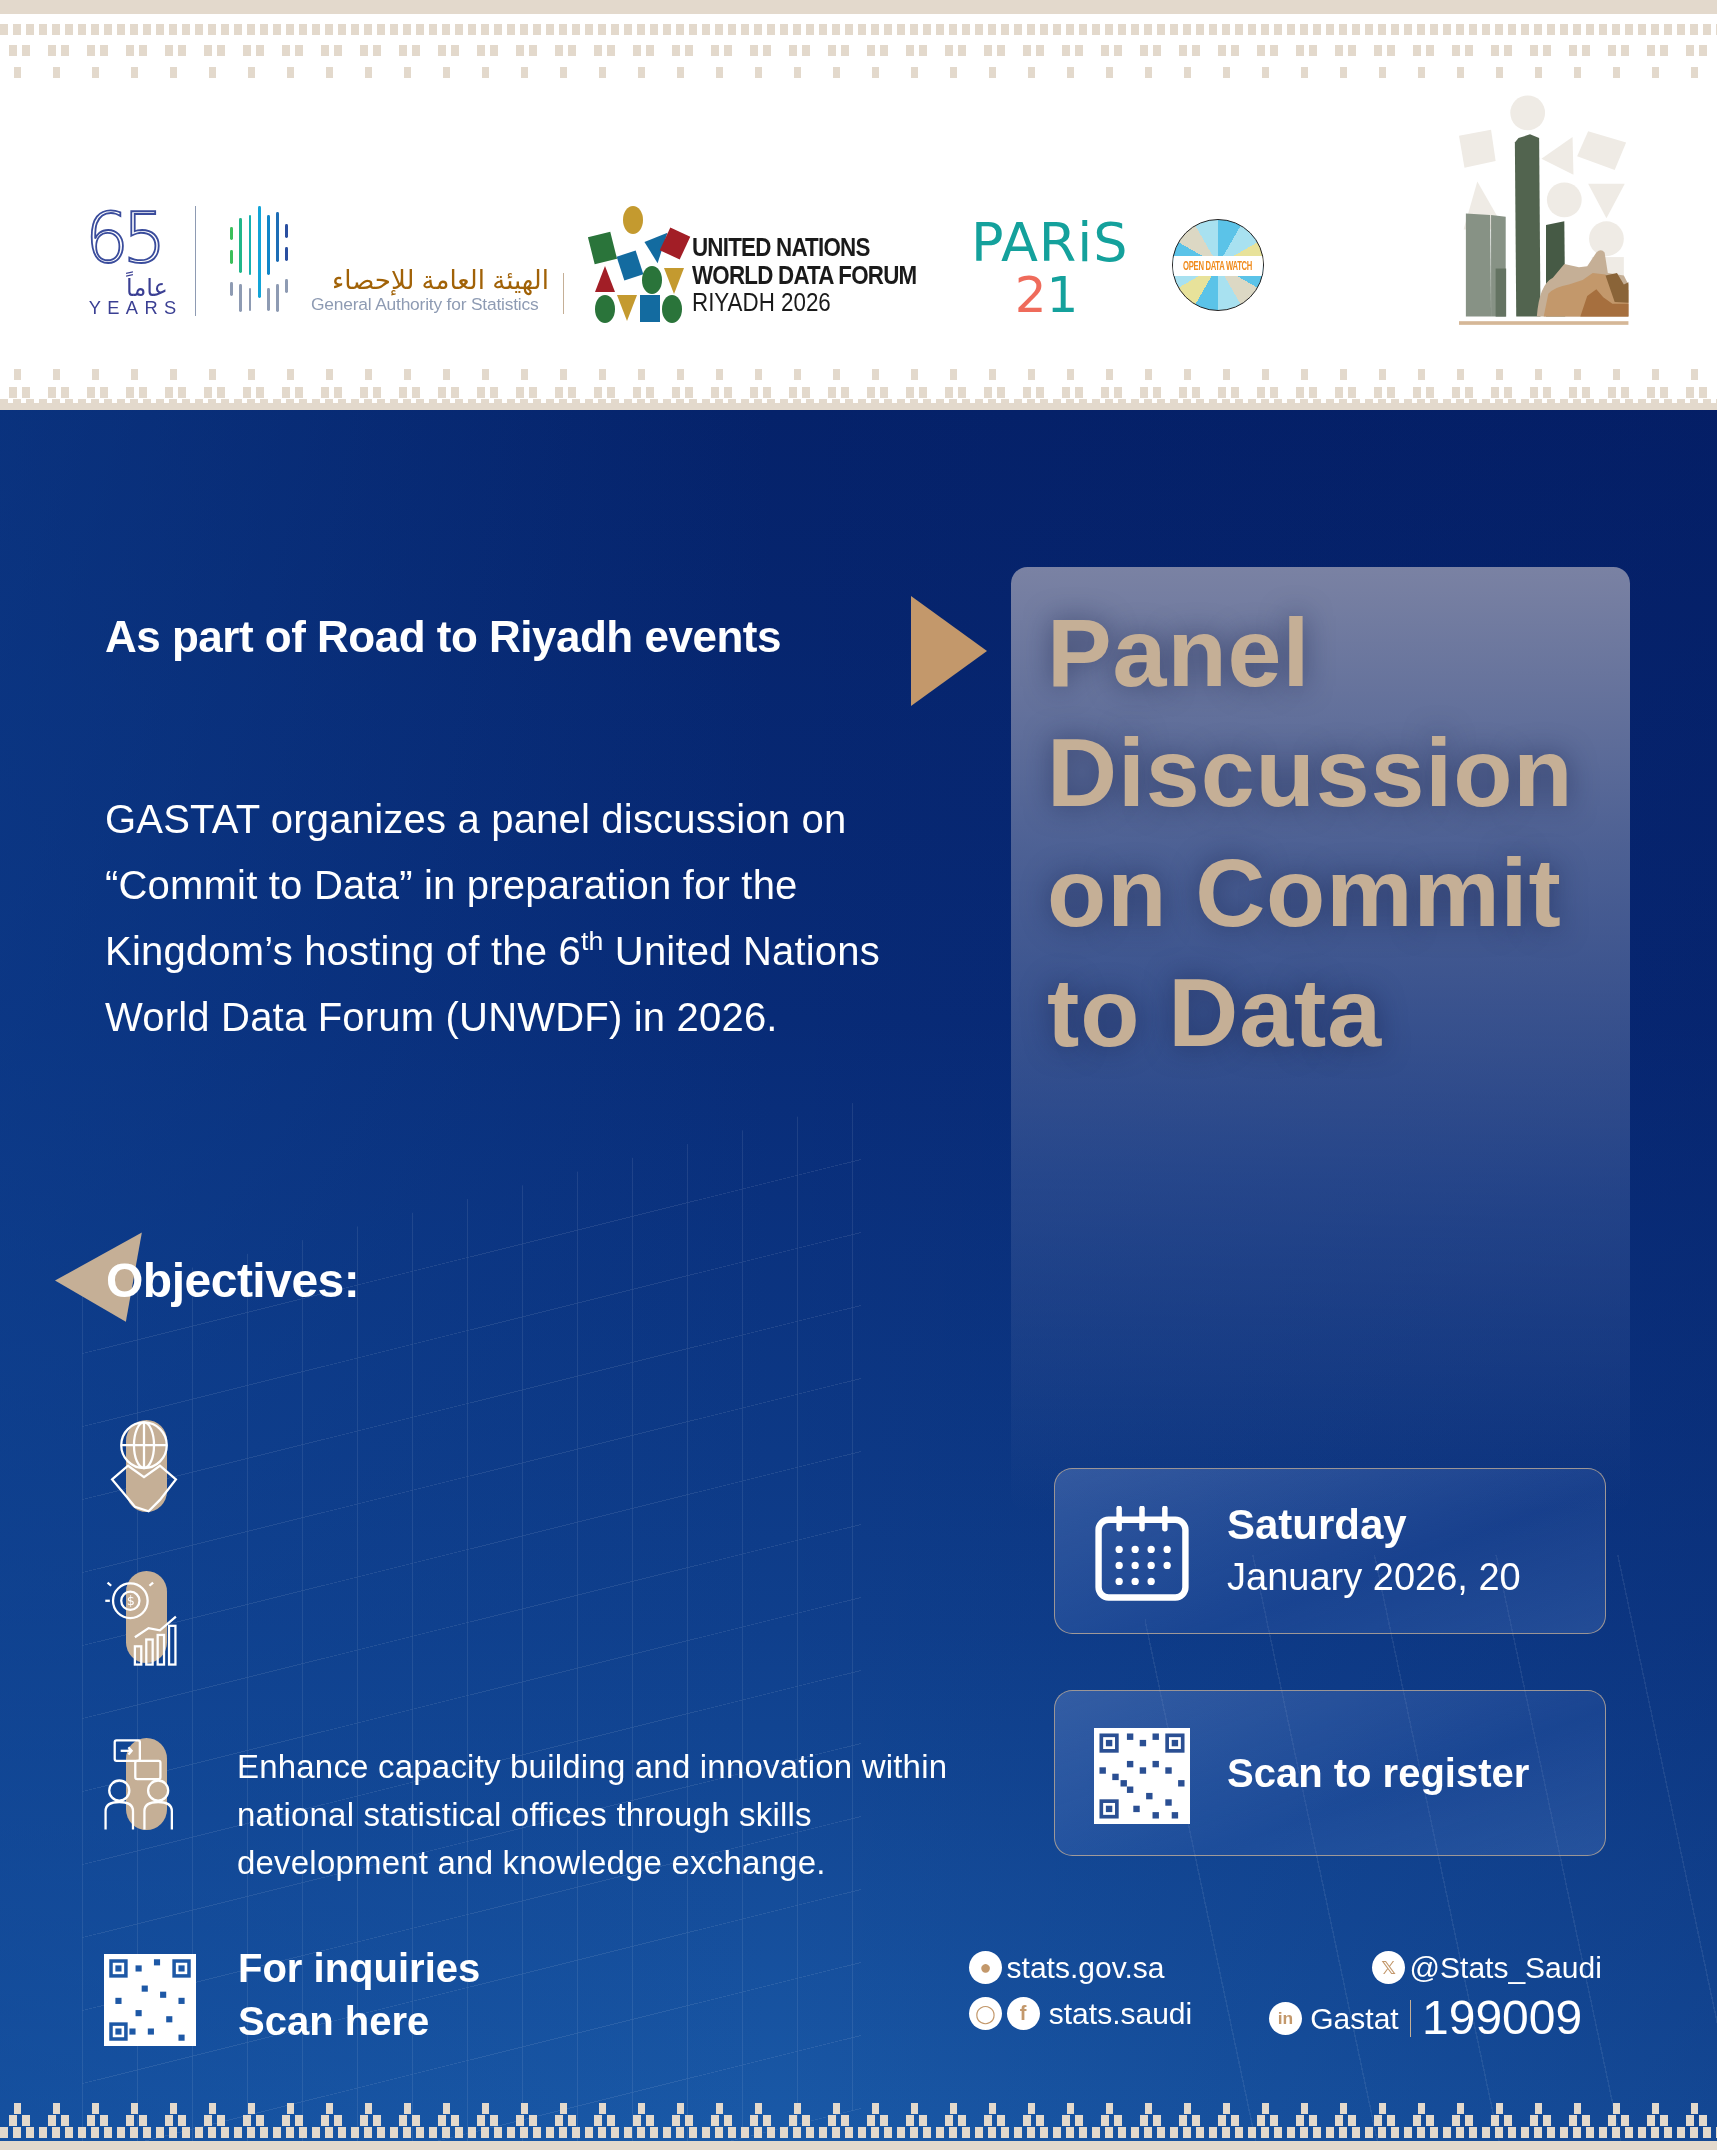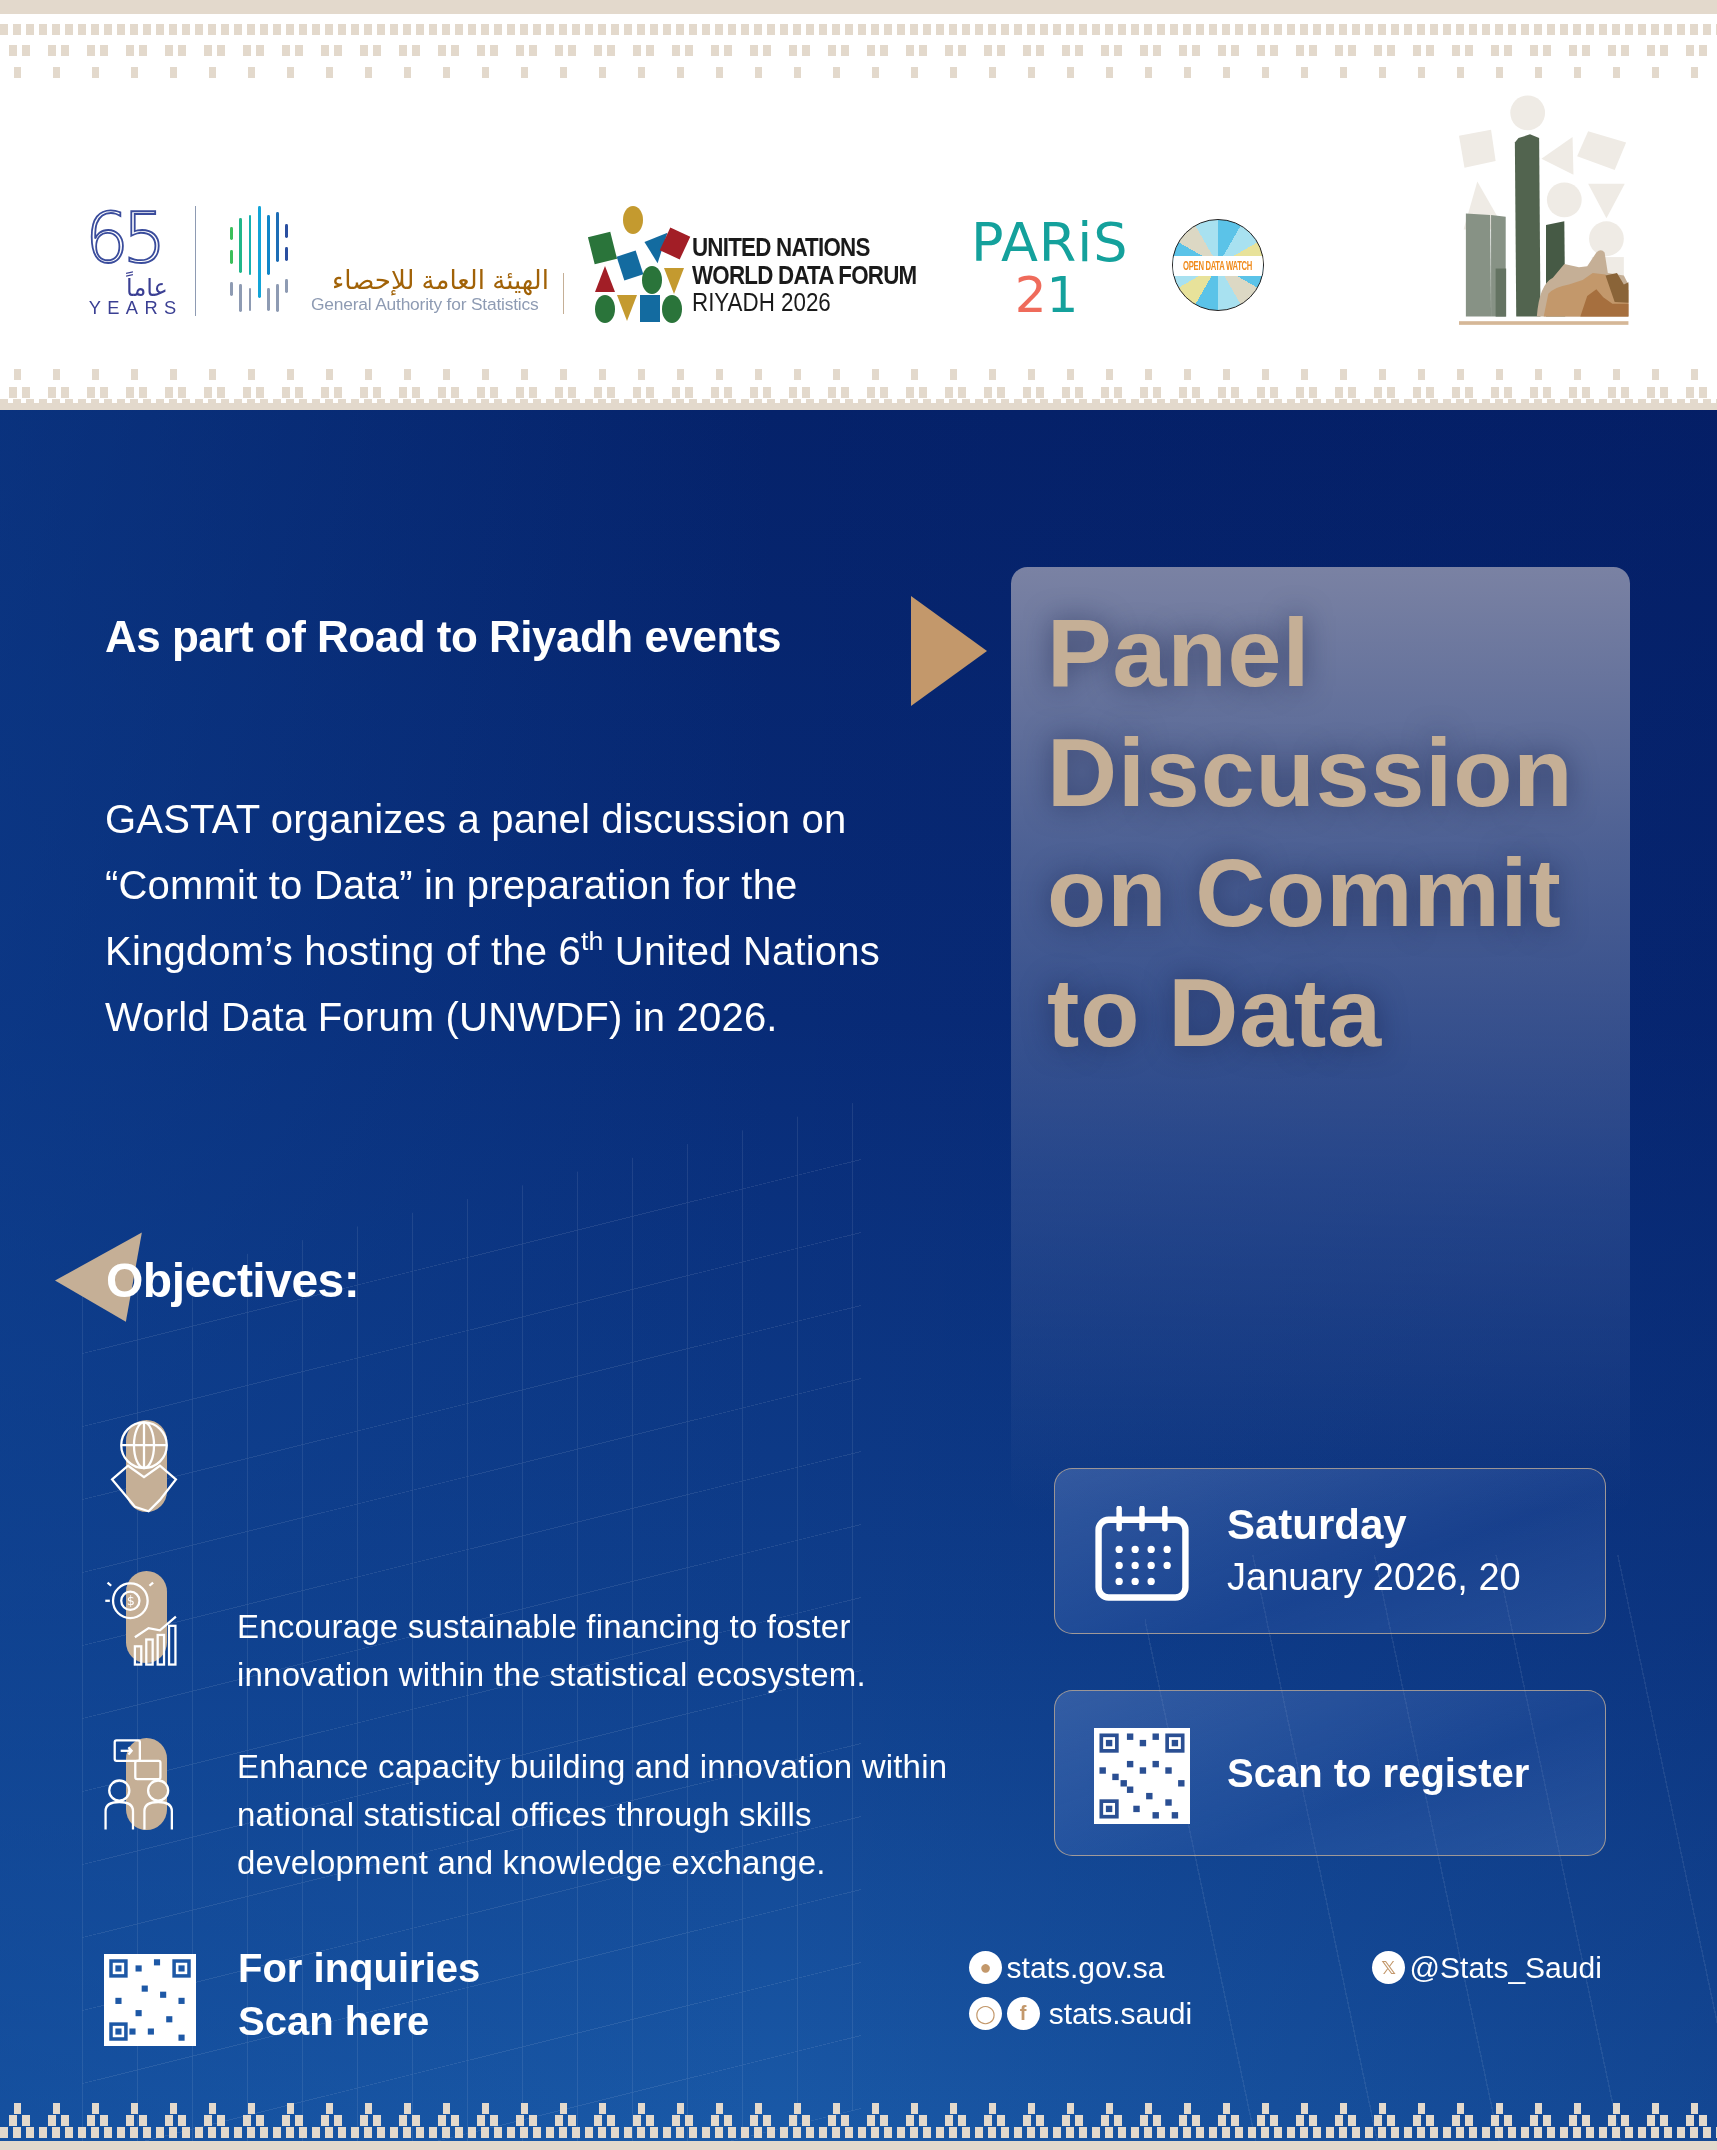--- a/index.html
+++ b/index.html
@@ -235,21 +235,20 @@
         <line x1="5" y1="65" x2="15" y2="65"></line>
           <line x1="10" y1="25" x2="18" y2="32"></line>
           <line x1="110" y1="25" x2="102" y2="32"></line>
         <rect x="70" y="165" width="14" height="40"></rect>
           <rect x="95" y="150" width="14" height="55"></rect>
           <rect x="120" y="140" width="14" height="65"></rect>
           <rect x="145" y="120" width="14" height="85"></rect>
         <polyline points="70,145 100,125 125,130 160,100"></polyline>
       </svg>
     </div>
-    <div class="txt">Encourage sustainable financing to foster innovation within the statistical ecosystem.</div>
   </div>
 
   <div class="objective" style="top:1333px; height:151px;">
     <div class="ico" style="top:-4.6px;">
       <div class="blob"></div>
       <svg width="92" height="96" viewBox="0 0 200 210" fill="none" stroke="#ffffff" stroke-width="5">
         <rect x="25" y="5" width="55" height="45" rx="4"></rect>
           <line x1="38" y1="28" x2="62" y2="28"></line>
           <polyline points="55,20 62,28 55,36"></polyline>
         <rect x="70" y="50" width="55" height="40" rx="4"></rect>
@@ -365,20 +364,26 @@
   </div>
   <div class="contact" style="left:1372px; top:1539px;">
     <span class="round-ico" style="font-size:18.3px;">𝕏</span>
     <span>@Stats_Saudi</span>
   </div>
   <div class="contact" style="left:969px; top:1585px;">
     <span class="round-ico" style="font-size:18.3px;">◯</span>
     <span class="round-ico">f</span>
     <span style="margin-left:4.6px;">stats.saudi</span>
   </div>
+  <div class="contact" style="left:1269px; top:1583px;">
+    <span class="round-ico" style="font-size:17.4px;">in</span>
+    <span style="margin-left:3.7px;">Gastat</span>
+    <span class="sep"></span>
+    <span class="hotline">199009</span>
+  </div>
 </div>
 
 <div class="footer-pattern">
   <div class="pattern-row pat-c" style="top:0;"></div>
   <div class="pattern-row pat-b" style="top:12px;"></div>
   <div class="pattern-row pat-a" style="top:24px;"></div>
   <div class="band" style="top:38px; height:10.5px;"></div>
 </div>
 
 

